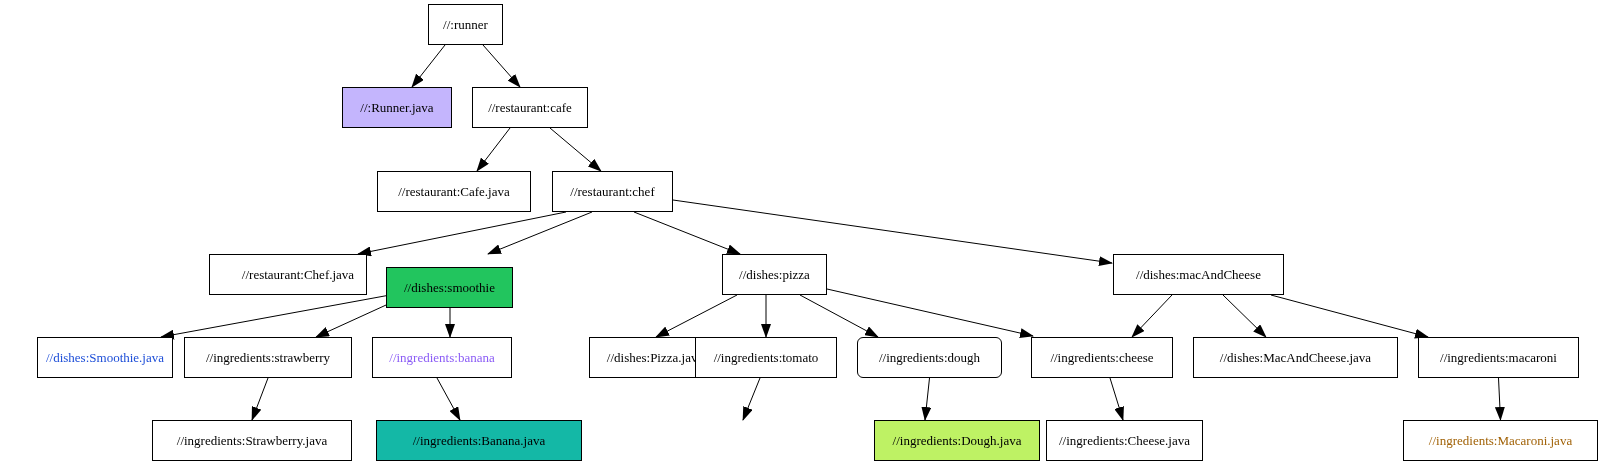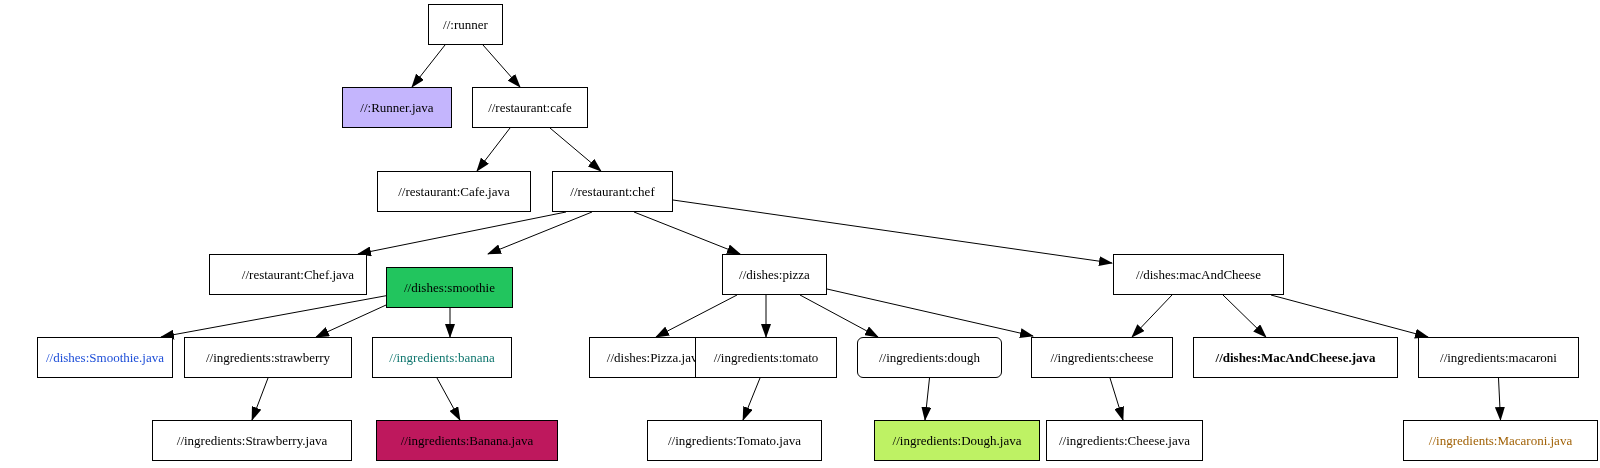--- a/index.html
+++ b/index.html
@@ -78,26 +78,25 @@
     <div class="node" style="left: 342px; top: 87px; width: 110px; height: 41px; background: #c4b5fd; border-color: rgb(0, 0, 0); color: rgb(0, 0, 0);">//:Runner.java</div>
     <div class="node" style="left: 472px; top: 87px; width: 116px; height: 41px; background: rgb(255, 255, 255); border-color: rgb(0, 0, 0); color: rgb(0, 0, 0);">//restaurant:cafe</div>
     <div class="node" style="left: 377px; top: 171px; width: 154px; height: 41px; background: rgb(255, 255, 255); border-color: rgb(0, 0, 0); color: rgb(0, 0, 0);">//restaurant:Cafe.java</div>
     <div class="node" style="left: 552px; top: 171px; width: 121px; height: 41px; background: rgb(255, 255, 255); border-color: rgb(0, 0, 0); color: rgb(0, 0, 0);">//restaurant:chef</div>
     <div class="node" style="left: 209px; top: 254px; width: 158px; height: 41px; background: rgb(255, 255, 255); border-color: rgb(0, 0, 0); color: rgb(0, 0, 0); padding-left: 20px;">//restaurant:Chef.java</div>
     <div class="node" style="left: 386px; top: 254px; width: 127px; height: 41px; background: #22c55e; border-color: rgb(0, 0, 0); color: rgb(0, 0, 0); margin-top: 13px;">//dishes:smoothie</div>
     <div class="node" style="left: 722px; top: 254px; width: 105px; height: 41px; background: rgb(255, 255, 255); border-color: rgb(0, 0, 0); color: rgb(0, 0, 0);">//dishes:pizza</div>
     <div class="node" style="left: 1113px; top: 254px; width: 171px; height: 41px; background: rgb(255, 255, 255); border-color: rgb(0, 0, 0); color: rgb(0, 0, 0);">//dishes:macAndCheese</div>
     <div class="node" style="left: 3px; top: 337px; width: 136px; height: 41px; background: rgb(255, 255, 255); border-color: rgb(0, 0, 0); color: #1d4ed8; margin-left: 34px;">//dishes:Smoothie.java</div>
     <div class="node" style="left: 184px; top: 337px; width: 168px; height: 41px; background: rgb(255, 255, 255); border-color: rgb(0, 0, 0); color: rgb(0, 0, 0);">//ingredients:strawberry</div>
-    <div class="node" style="left: 372px; top: 337px; width: 140px; height: 41px; background: rgb(255, 255, 255); border-color: rgb(0, 0, 0); color: #0f766e;">//ingredients:banana</div>
+    <div class="node" style="left: 372px; top: 337px; width: 140px; height: 41px; background: rgb(255, 255, 255); border-color: rgb(0, 0, 0); color: #8b5cf6;">//ingredients:banana</div>
     <div class="node" style="left: 543px; top: 337px; width: 132px; height: 41px; background: rgb(255, 255, 255); border-color: rgb(0, 0, 0); color: rgb(0, 0, 0); margin-left: 46px;">//dishes:Pizza.java</div>
     <div class="node" style="left: 695px; top: 337px; width: 142px; height: 41px; background: rgb(255, 255, 255); border-color: rgb(0, 0, 0); color: rgb(0, 0, 0);">//ingredients:tomato</div>
     <div class="node" style="left: 857px; top: 337px; width: 145px; height: 41px; background: rgb(255, 255, 255); border-color: rgb(0, 0, 0); color: rgb(0, 0, 0); border-radius: 6px;">//ingredients:dough</div>
     <div class="node" style="left: 1031px; top: 337px; width: 142px; height: 41px; background: rgb(255, 255, 255); border-color: rgb(0, 0, 0); color: rgb(0, 0, 0);">//ingredients:cheese</div>
-    <div class="node" style="left: 1193px; top: 337px; width: 205px; height: 41px; background: rgb(255, 255, 255); border-color: rgb(0, 0, 0); color: rgb(0, 0, 0); font-weight: bold;">//dishes:MacAndCheese.java</div>
+    <div class="node" style="left: 1193px; top: 337px; width: 205px; height: 41px; background: rgb(255, 255, 255); border-color: rgb(0, 0, 0); color: rgb(0, 0, 0);">//dishes:MacAndCheese.java</div>
     <div class="node" style="left: 152px; top: 420px; width: 200px; height: 41px; background: rgb(255, 255, 255); border-color: rgb(0, 0, 0); color: rgb(0, 0, 0);">//ingredients:Strawberry.java</div>
     <div class="node" style="left: 1418px; top: 337px; width: 161px; height: 41px; background: rgb(255, 255, 255); border-color: rgb(0, 0, 0); color: rgb(0, 0, 0);">//ingredients:macaroni</div>
-    <div class="node" style="left: 376px; top: 420px; width: 182px; height: 41px; background: #be185d; border-color: rgb(0, 0, 0); color: rgb(0, 0, 0);">//ingredients:Banana.java</div>
-    <div class="node" style="left: 647px; top: 420px; width: 175px; height: 41px; background: rgb(255, 255, 255); border-color: rgb(0, 0, 0); color: rgb(0, 0, 0);">//ingredients:Tomato.java</div>
+    <div class="node" style="left: 376px; top: 420px; width: 206px; height: 41px; background: #14b8a6; border-color: rgb(0, 0, 0); color: rgb(0, 0, 0);">//ingredients:Banana.java</div>
     <div class="node" style="left: 874px; top: 420px; width: 166px; height: 41px; background: #bef264; border-color: rgb(0, 0, 0); color: rgb(0, 0, 0);">//ingredients:Dough.java</div>
     <div class="node" style="left: 1039px; top: 420px; width: 157px; height: 41px; background: rgb(255, 255, 255); border-color: rgb(0, 0, 0); color: rgb(0, 0, 0); margin-left: 7px;">//ingredients:Cheese.java</div>
     <div class="node" style="left: 1403px; top: 420px; width: 195px; height: 41px; background: rgb(255, 255, 255); border-color: rgb(0, 0, 0); color: #a16207;">//ingredients:Macaroni.java</div>
   </div>
 
 </body></html>

